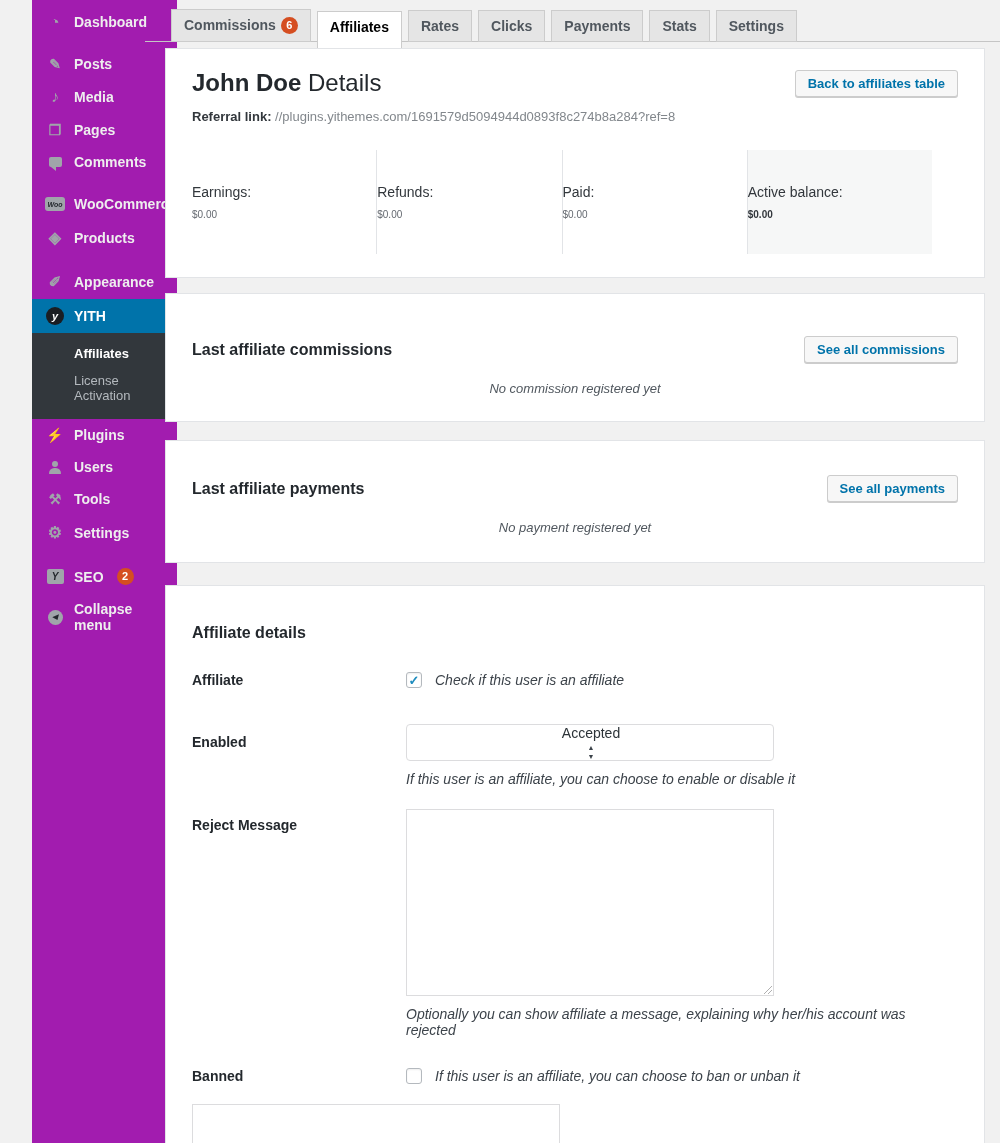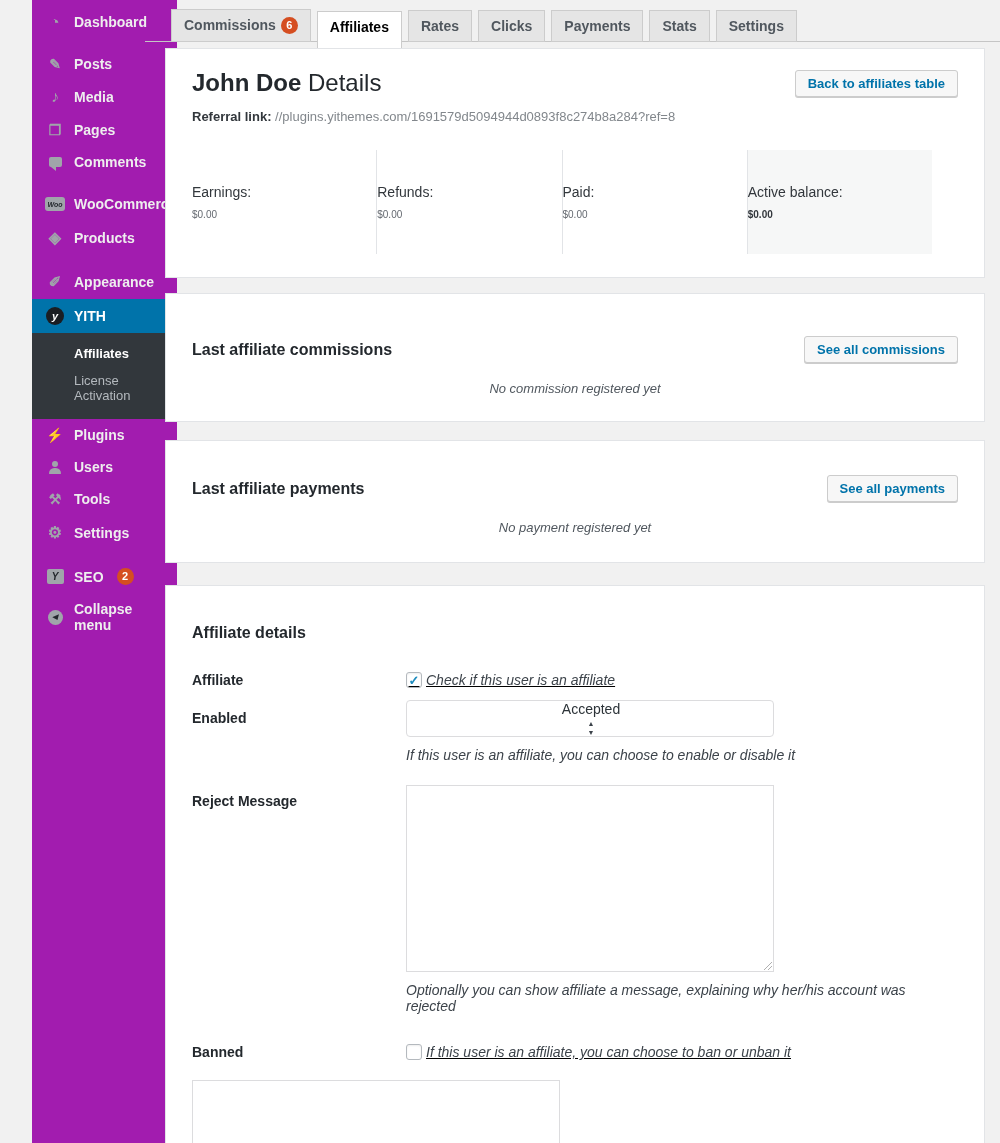--- a/index.html
+++ b/index.html
@@ -68,29 +68,29 @@
   .card2 { height:129px; margin-top:15px; padding:42px 26px 0; }
   .card3 { height:123px; margin-top:18px; padding:34px 26px 0; }
   .sect { margin:0; font-size:16px; font-weight:bold; color:#23282d; }
   .empty { text-align:center; font-style:italic; color:#50575e; font-size:13px; margin:18px 0 0; }
 
   .card4 { margin-top:22px; height:700px; padding:38px 26px; }
   .frow { display:flex; align-items:flex-start; }
   .flabel { width:214px; flex:none; font-size:14px; font-weight:bold; color:#23282d; }
   .ffield { flex:1; }
   .r-affiliate { margin-top:30px; }
-  .r-enabled  { margin-top:12px; }
+  .r-enabled  { margin-top:36px; }
   .r-enabled .flabel { padding-top:10px; }
   .r-reject   { margin-top:22px; }
   .r-reject .flabel { padding-top:8px; }
   .r-banned   { margin-top:30px; }
   .r-ban      { margin-top:20px; }
   .r-ban .flabel { padding-top:14px; }
 
-  .cbrow { display:flex; align-items:flex-end; gap:4px;text-decoration:underline; }
+  .cbrow { display:flex; align-items:flex-end; gap:13px; }
   .cb { width:16px; height:16px; flex:none; border:1px solid #b4b9be; border-radius:3px; background:#fff; display:flex; align-items:center; justify-content:center; box-shadow:inset 0 1px 2px rgba(0,0,0,.07); cursor:pointer; }
   .cb.checked::after { content:"✓"; color:#1e8cbe; font-size:13px; font-weight:bold; }
   .cbtext { font-style:italic; font-size:14px; color:#3c434a; }
 
   .select { width:368px; height:37px; border:1px solid #dcdcde; border-radius:4px; background:#fff; display:flex; align-items:center; justify-content:space-between; padding:0 10px 0 12px; font-size:14px; color:#2c3338; cursor:pointer;flex-direction:column; }
   .updown { display:flex; flex-direction:column; align-items:center; line-height:1; font-size:7px; color:#3c434a; gap:2px; }
   .updown::before { content:"▲"; }
   .updown::after  { content:"▼"; }
   .help { margin:10px 0 0; font-style:italic; font-size:14px; color:#3c434a; }
 

